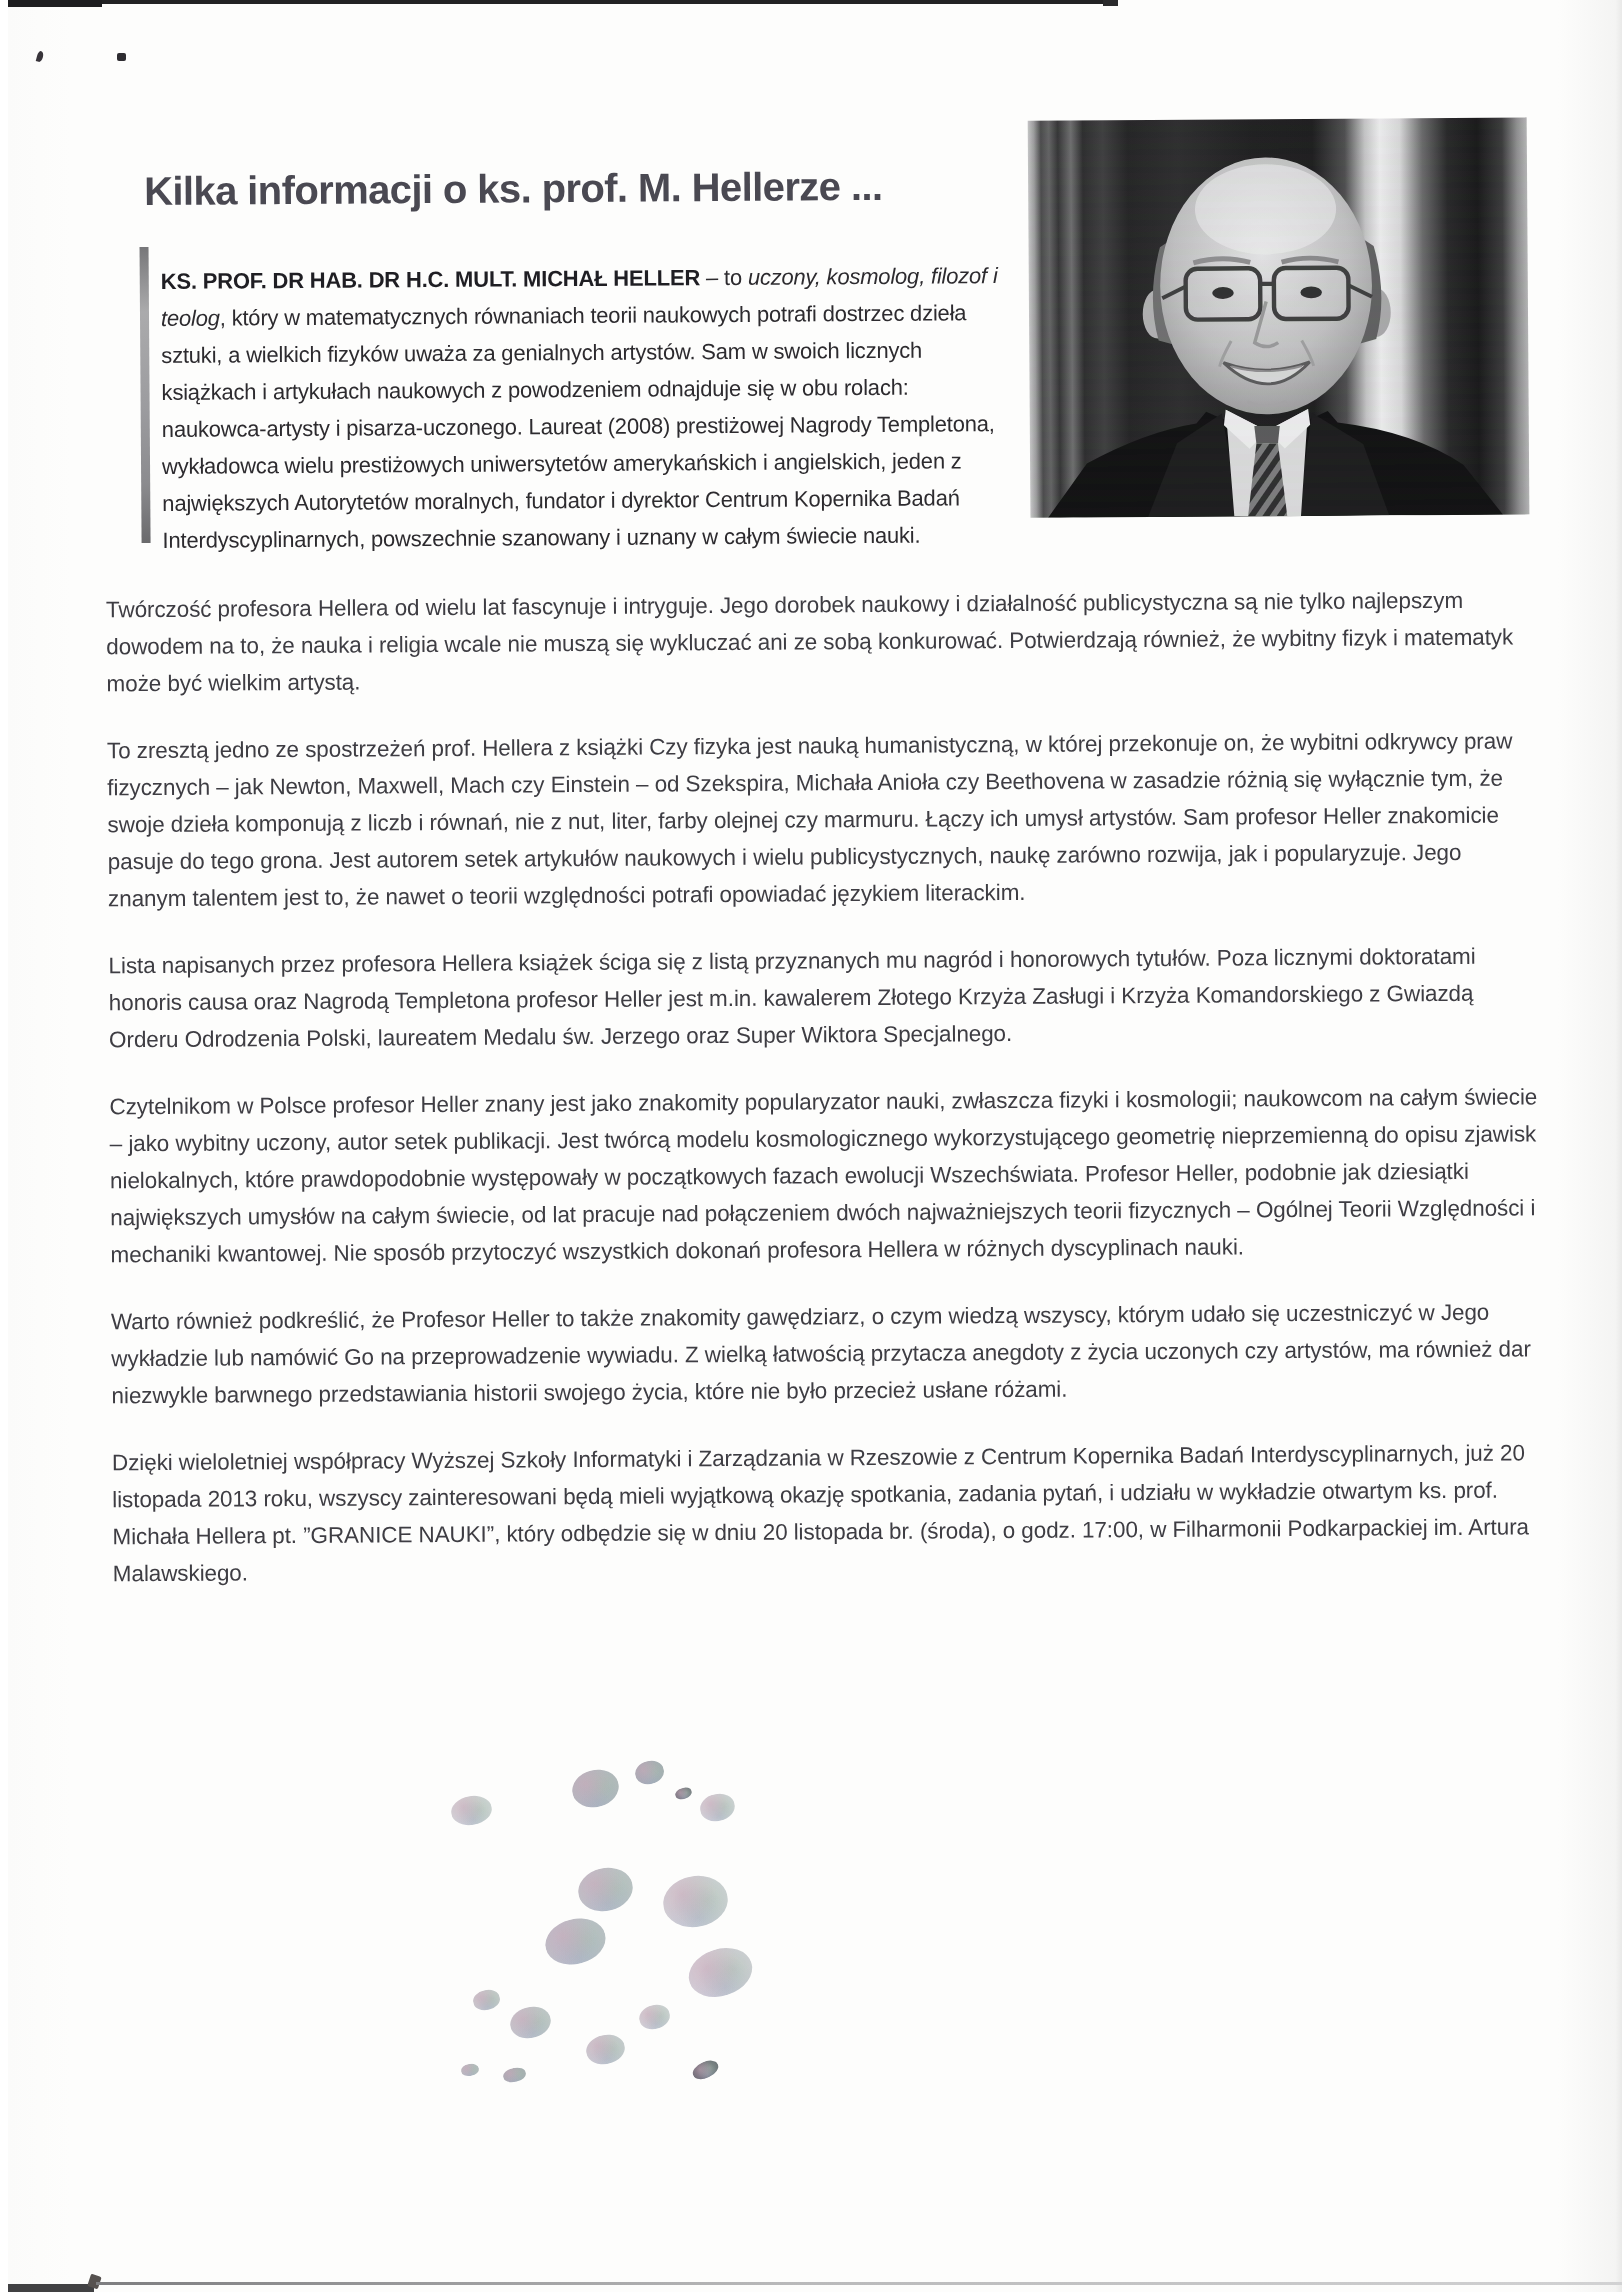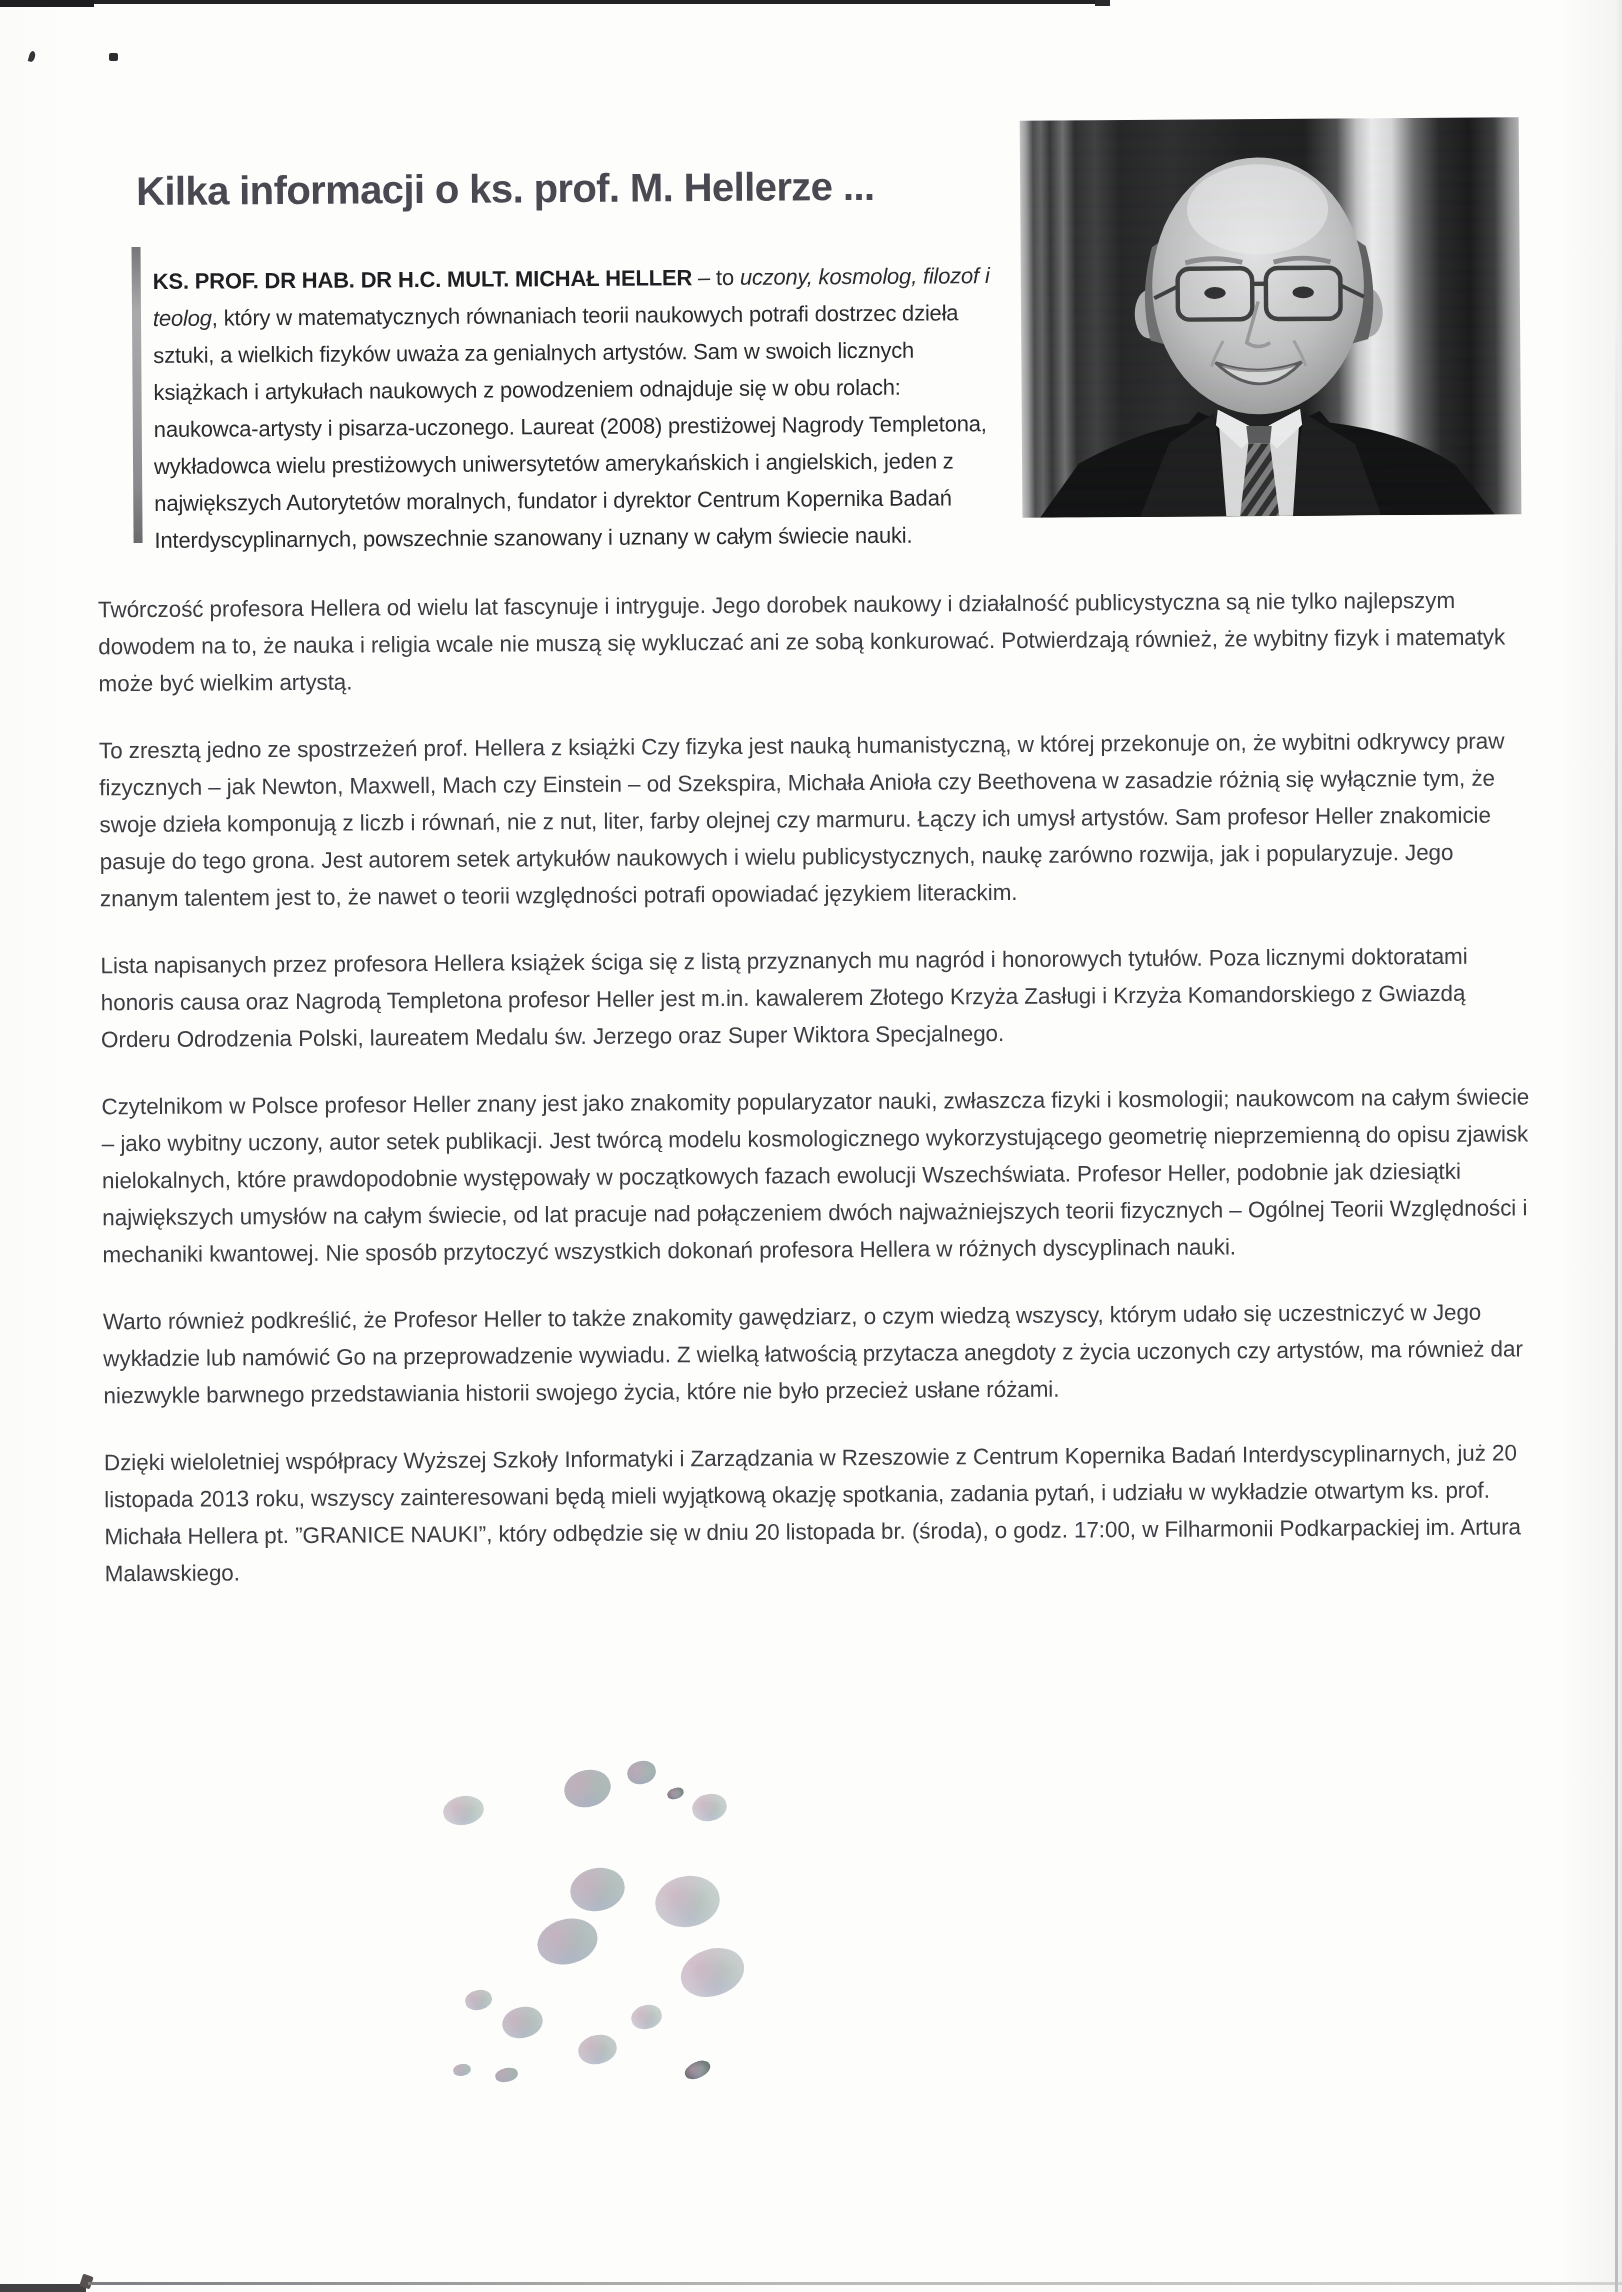--- a/index.html
+++ b/index.html
@@ -5,20 +5,21 @@
   html,body{margin:0;padding:0;}
   body{
     width:1622px;height:2293px;
     background:#ffffff;
     font-family:"Liberation Sans","DejaVu Sans",sans-serif;
     overflow:hidden;position:relative;
   }
   .page{
     position:absolute;inset:0;
     background:linear-gradient(90deg,#fbfbfa 0%,#fdfdfc 4%,#fdfdfc 96%,#f4f4f3 99.6%,#e9e9e8 100%);
+    margin-left:8px;
   }
   
   .artifact{position:absolute;}
   .top-line{left:0;top:0;width:1106px;height:3.9px;background:#222224;}
   .top-line-thick{left:0;top:0;width:94px;height:6.9px;background:#1e1e20;}
   .top-nub{left:1095px;top:0;width:14.7px;height:5.9px;background:#2a2a2c;}
   .speck-comma{left:29px;top:51px;width:5.9px;height:10.8px;background:#38343a;border-radius:50% 50% 50% 0;transform:rotate(14deg);}
   .speck-dot{left:109px;top:53px;width:8.8px;height:7.8px;background:#2e2c31;border-radius:2px;}
   .bottom-corner{left:0;top:2284px;width:86px;height:8.8px;background:#414143;}
   .bottom-mark{left:81px;top:2275px;width:10.8px;height:12.7px;background:#56514f;transform:rotate(18deg);border-radius:2px;}

